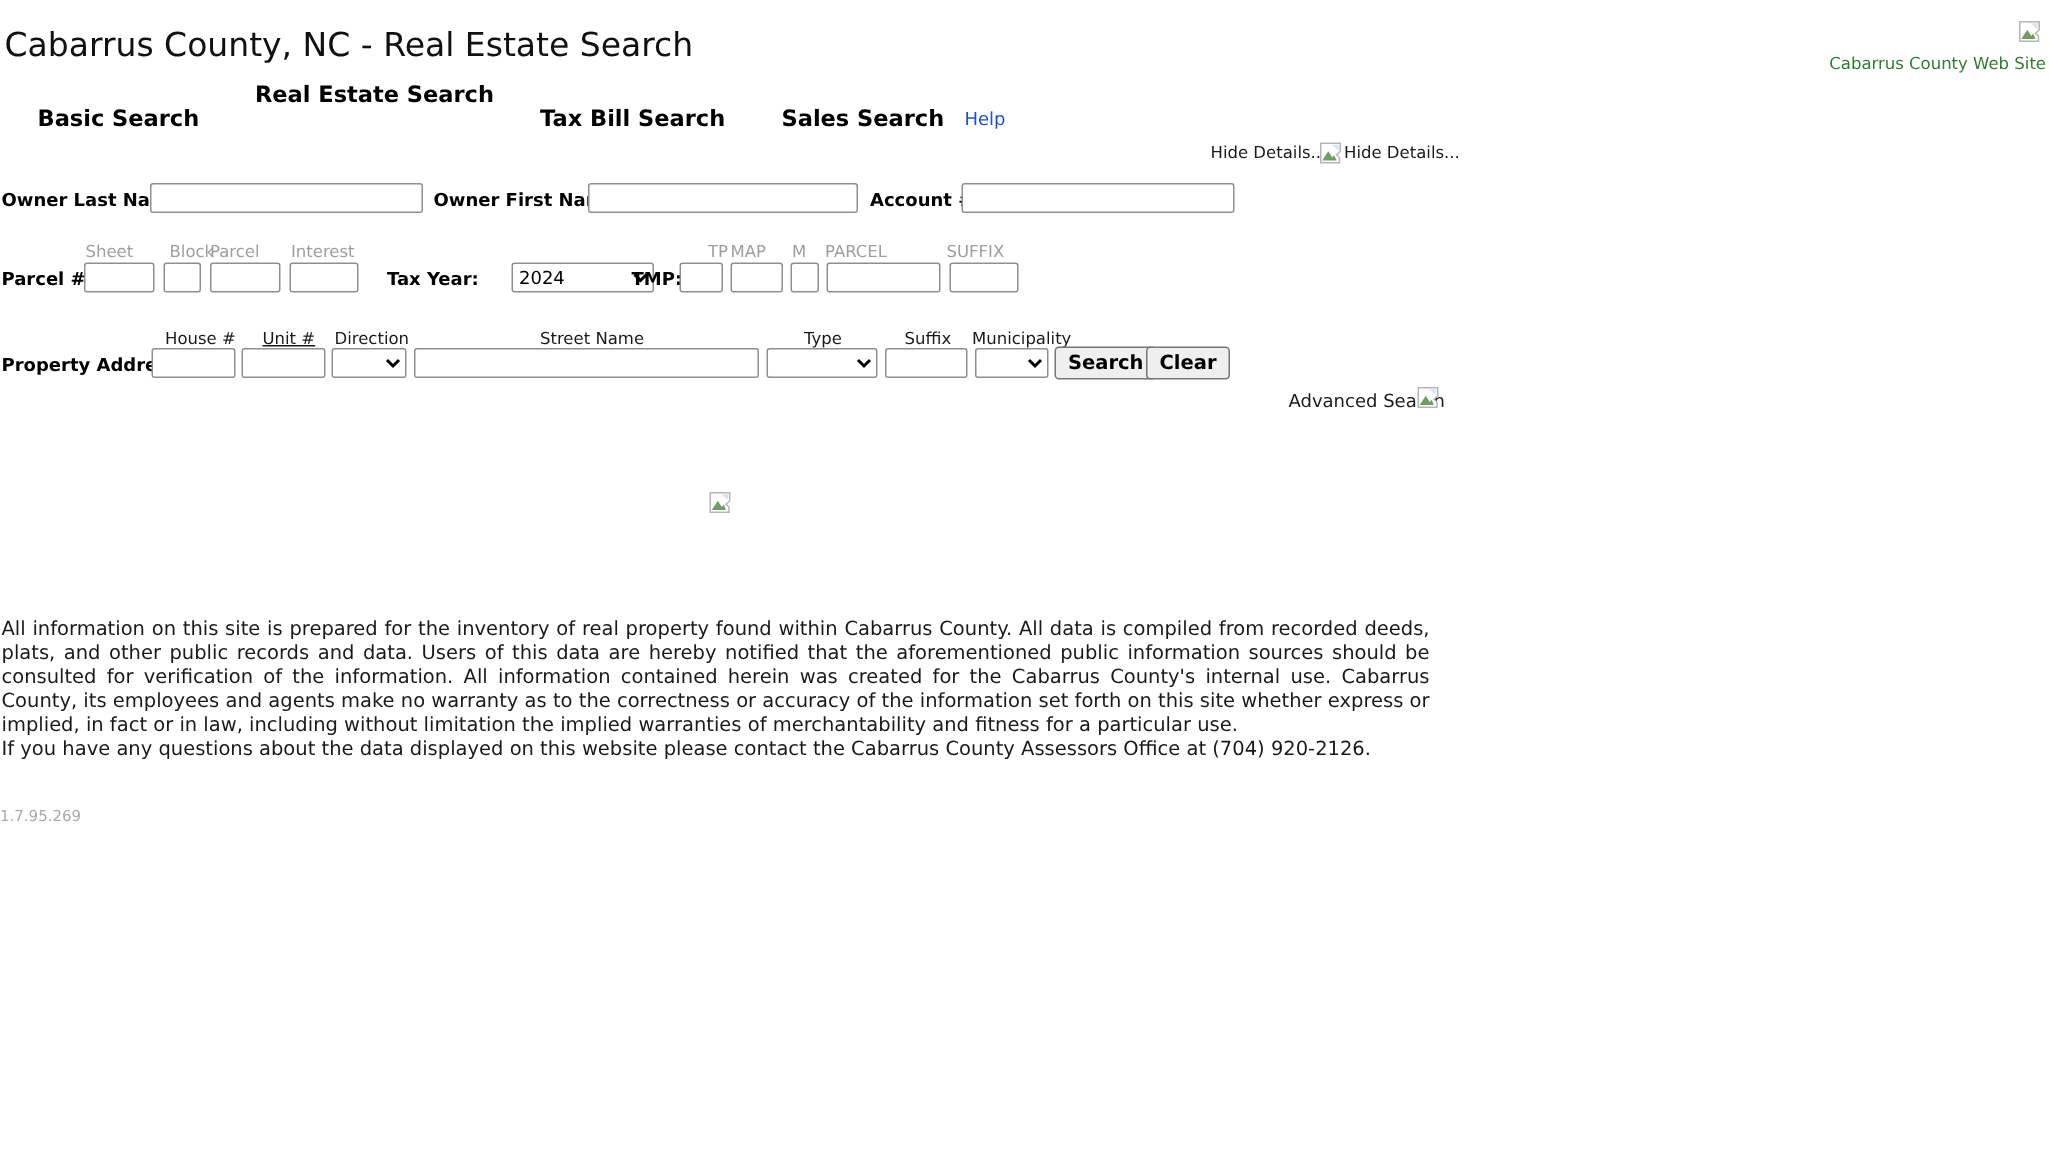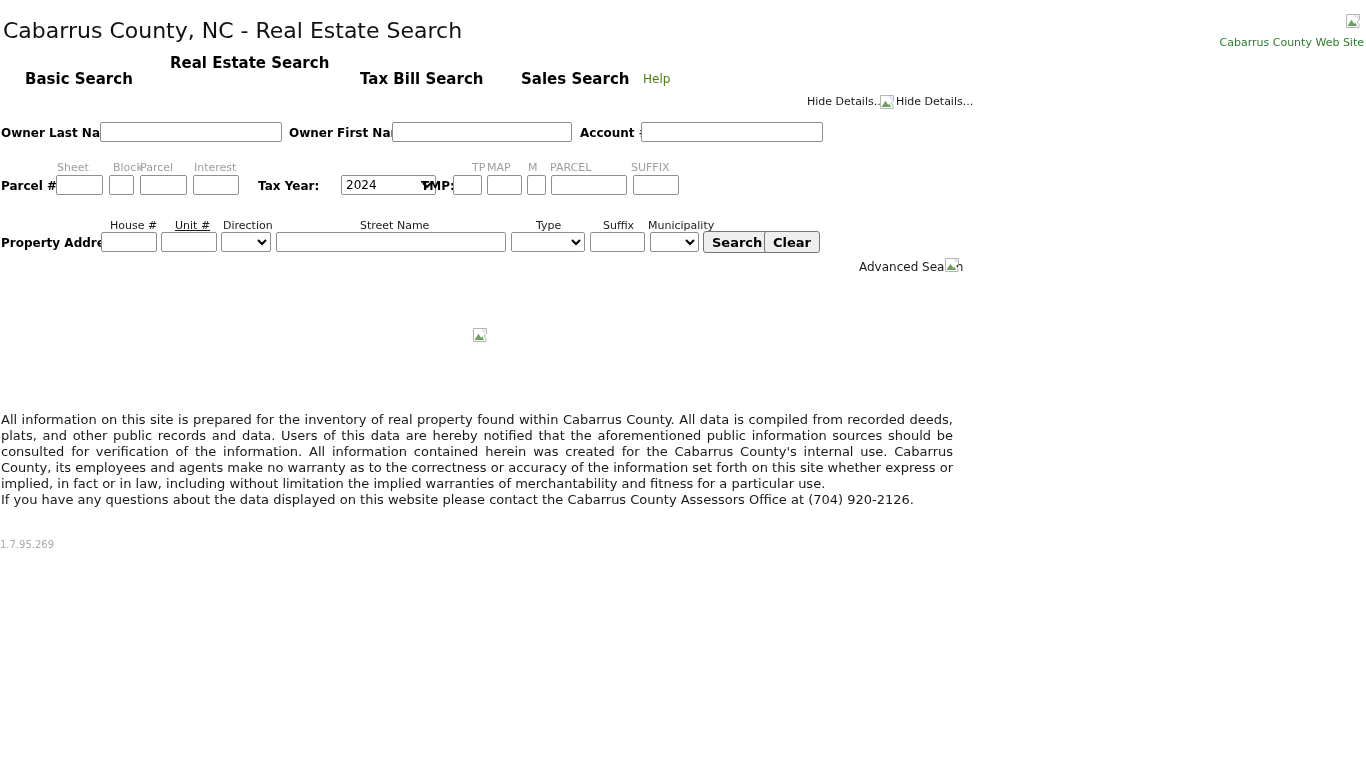--- a/index.html
+++ b/index.html
@@ -8,21 +8,21 @@
     position:relative; width:1366px; height:768px; background:#ffffff;
     font-family:"DejaVu Sans", sans-serif; overflow:hidden;
   }
   .abs { position:absolute; }
 
   .page-title { font-size:22px; font-weight:400; color:#111; letter-spacing:0; }
 
   .green-link { font-size:11px; color:#2e7d32; text-decoration:none; cursor:pointer; }
 
   .nav-item { position:absolute; font-weight:bold; font-size:15px; color:#000; cursor:pointer; white-space:nowrap; }
-  .nav-help { position:absolute; font-weight:400; font-size:12px; color:#4d7c0f; cursor:pointer; }
+  .nav-help { position:absolute; font-weight:400; font-size:12px; color:#1d4ed8; cursor:pointer; }
 
   .small-link { font-size:11px; color:#1a1a1a; cursor:pointer; text-decoration:none; }
 
   .flabel { position:absolute; font-size:12px; font-weight:bold; color:#000; white-space:nowrap; }
   .glabel { position:absolute; font-size:11px; color:#9e9e9e; white-space:nowrap; }
   .slabel { position:absolute; font-size:11px; color:#1a1a1a; white-space:nowrap; }
 
   input.txt {
     position:absolute; height:20px; border:1px solid #8f8f8f; border-radius:2px;
     background:#fff; font:12px "DejaVu Sans",sans-serif; padding:0 3px;

